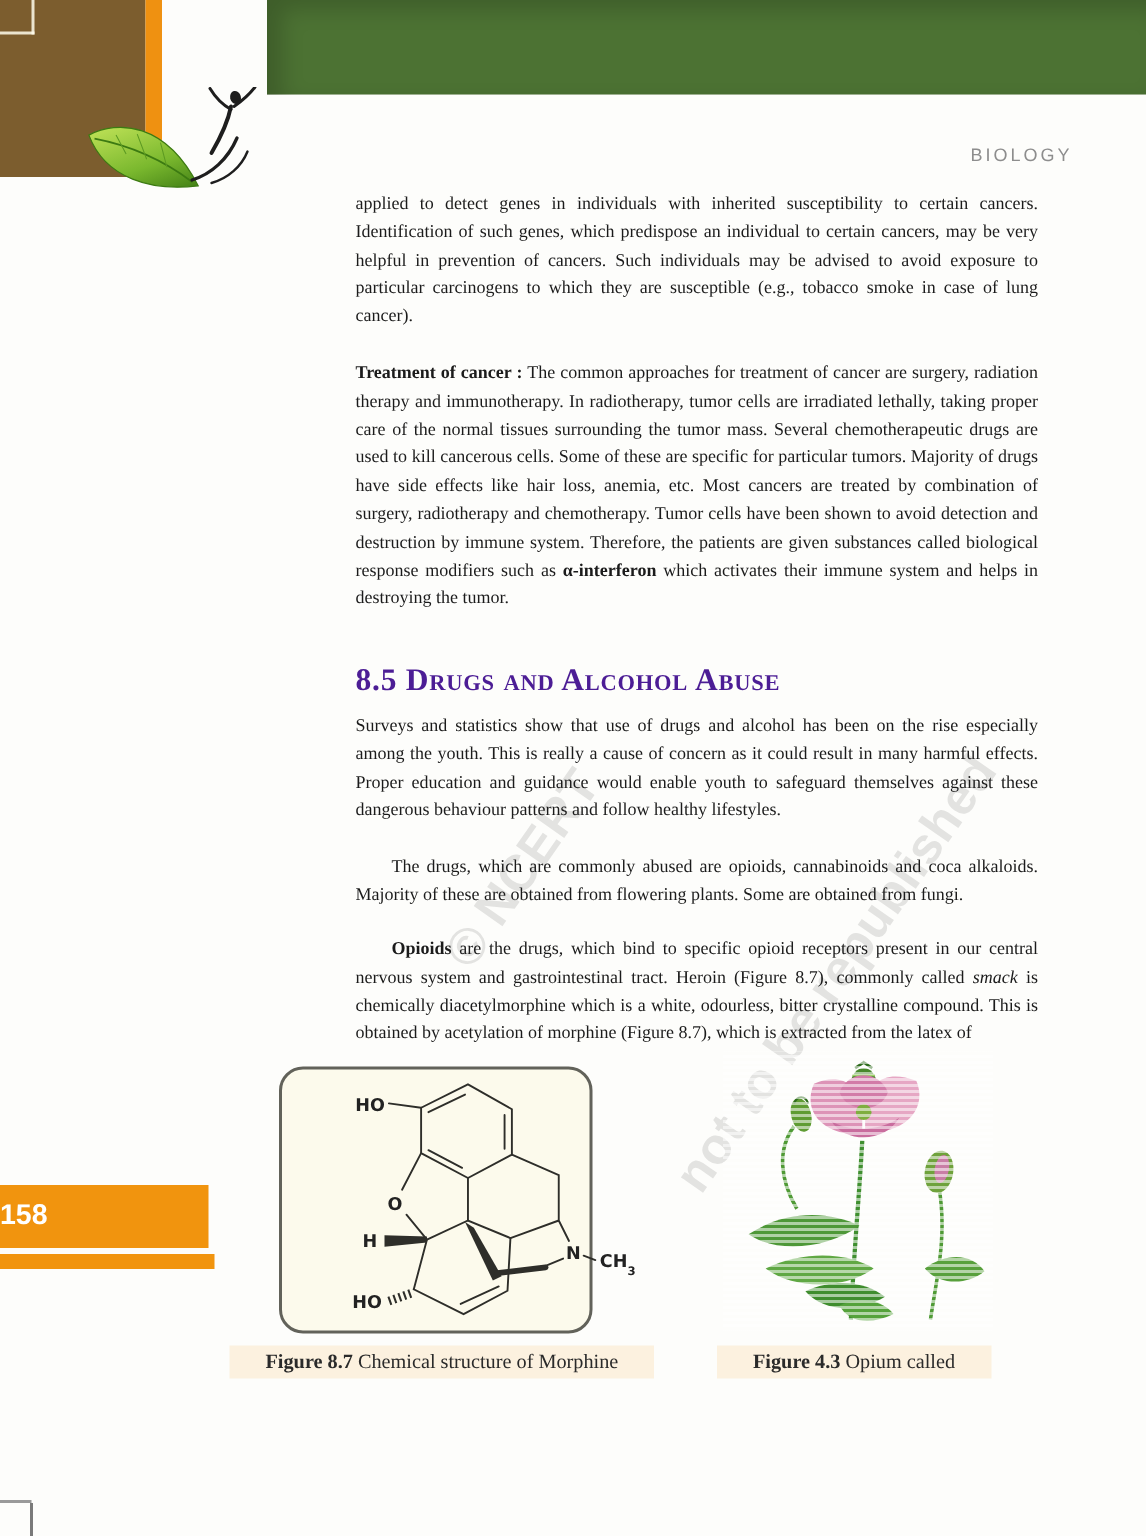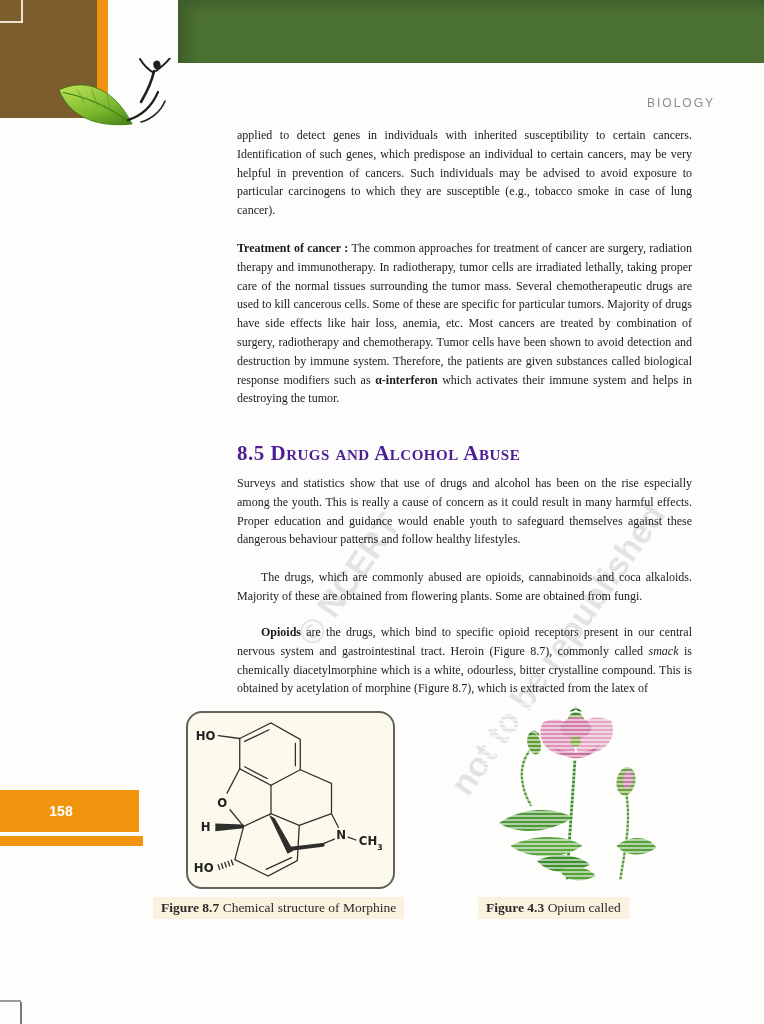--- a/index.html
+++ b/index.html
@@ -34,33 +34,33 @@
   .p2 { top:239px; }
   .sec-head { position:absolute; left:237px; top:441px; z-index:2; color:#4c1d95;
     font-weight:bold; font-size:21px; font-variant:small-caps; letter-spacing:.5px; }
   .p3 { top:474px; }
   .p4 { top:568px; text-indent:24px; }
   .p5 { top:623px; text-indent:24px; }
   b.lead { font-weight:bold; }
   .it { font-style:italic; }
   
   .fig-box { position:absolute; left:186px; top:711px; width:209px; height:178px; z-index:2;
-    background:#fcfaec; border:2px solid #62625a; border-radius:16px; }
+    background:#fcfaec; border:2px solid #62625a; border-radius:16px;padding-left:41px; }
   .poppy-wrap { position:absolute; left:482px; top:701px; width:180px; height:186px; z-index:2; }
   .scanlines { position:absolute; inset:0;
     background:repeating-linear-gradient(180deg, rgba(255,255,255,0) 0 2px, rgba(255,255,255,.55) 2px 4px); }
-  .caption { position:absolute; z-index:2; background:#fcf1df; padding:3px 8px;
+  .caption { position:absolute; z-index:2; background:#fcf1df; padding:3px 24px;
     font-size:13.5px; line-height:16px; color:#2a2a2a; white-space:nowrap; }
   .cap87 { left:153px; top:897px; }
   .cap88 { left:478px; top:897px; }
   .caption b { font-weight:bold; }
   
   .page-tab { position:absolute; left:0; top:790px; width:139px; height:42px; background:#f1940e;
-    color:#ffffff; font-family:"Liberation Sans", sans-serif; font-weight:bold; font-size:14px;
-    line-height:42px; text-align:center; padding-right:17px; z-index:3; }
+    color:#ffffff; font-family:"Liberation Sans", sans-serif; font-weight:bold; font-size:19px;
+    line-height:42px; text-align:left; padding-right:17px; z-index:3; }
   .page-substrip { position:absolute; left:0; top:836px; width:143px; height:10px; background:#f1940e; z-index:3; }
   
   .footer-year { position:absolute; left:0; top:985px; width:764px; text-align:center;
     font-family:"Liberation Sans", sans-serif; font-size:11px; color:#3a3a3a; }
   .crop-bl-h { position:absolute; left:0; top:1000px; width:21px; height:2px; background:#9a9a9a; }
   .crop-bl-v { position:absolute; left:20px; top:1002px; width:2px; height:22px; background:#7a7a7a; }
   svg text { font-family:"DejaVu Sans", sans-serif; }
 </style>
 </head>
 <body>

